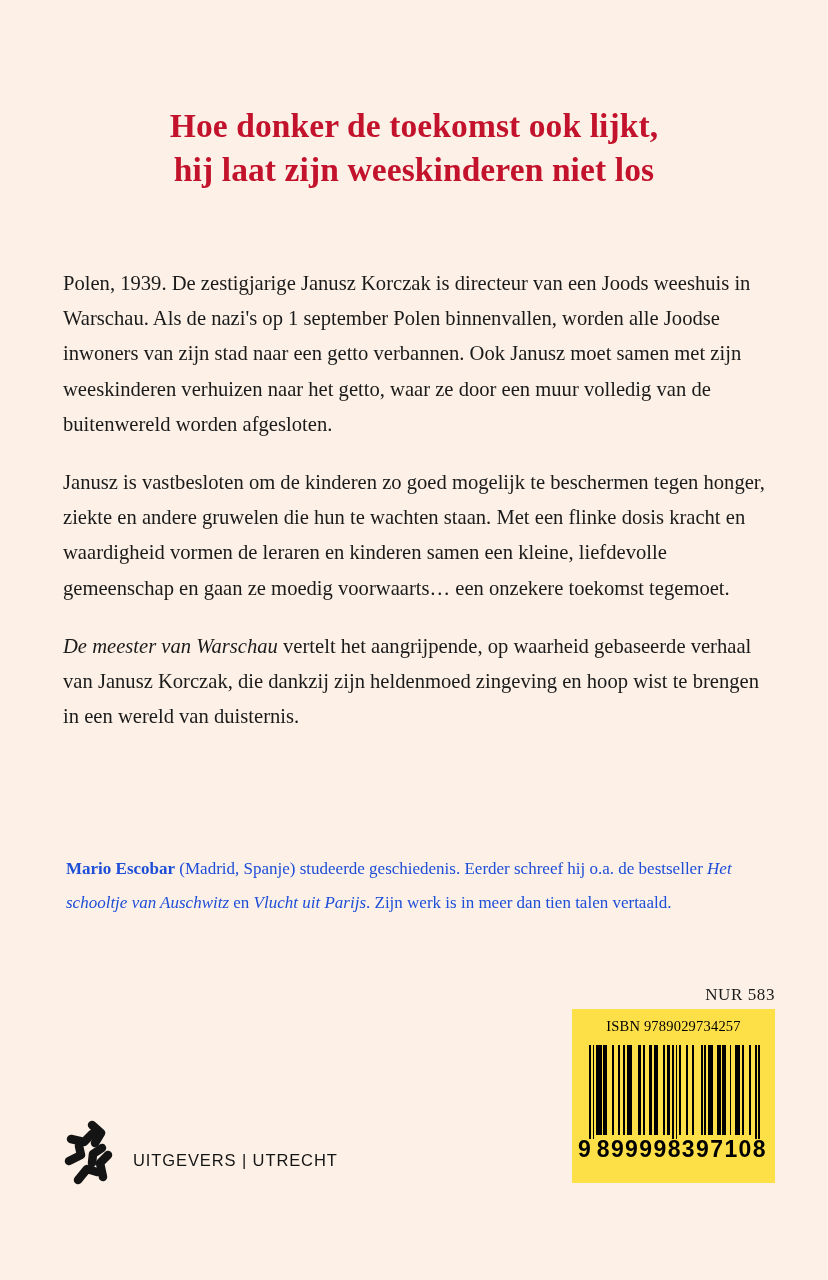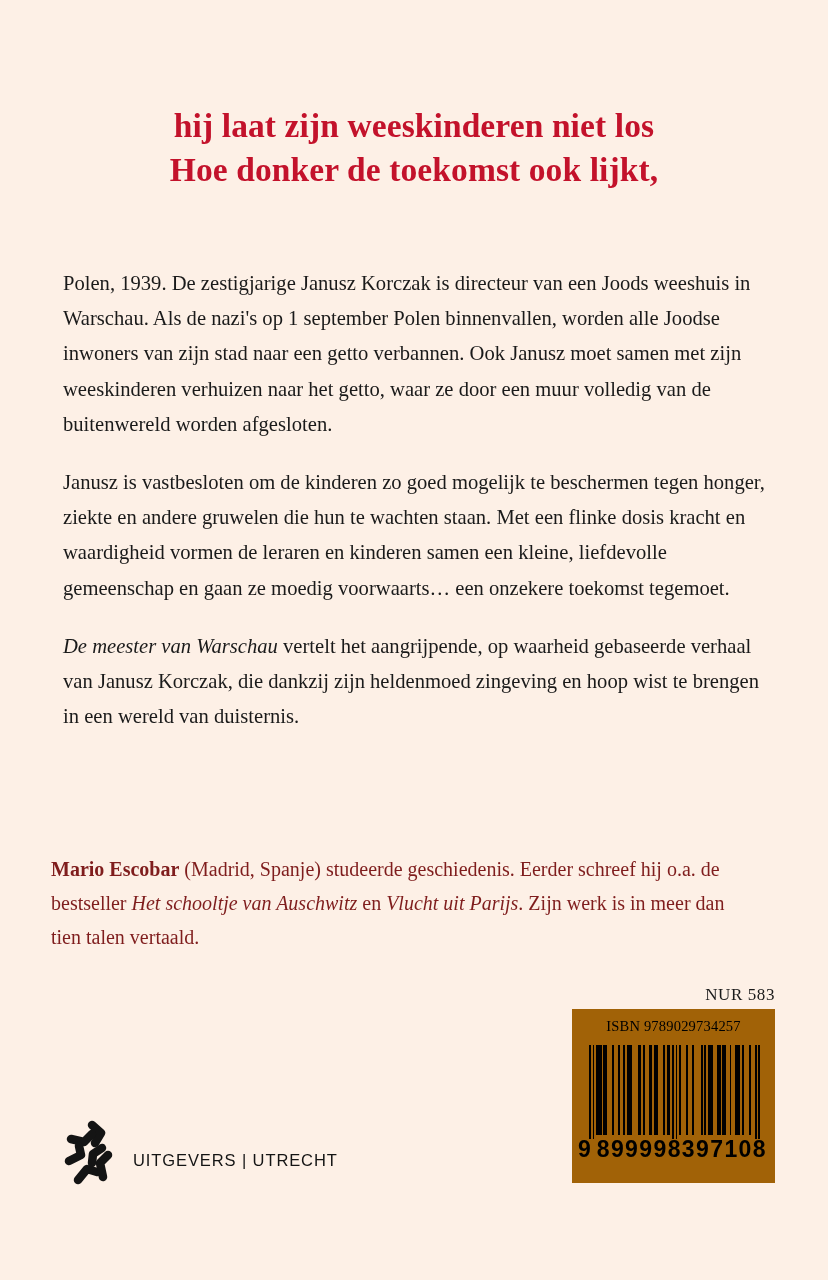--- a/index.html
+++ b/index.html
@@ -57,25 +57,25 @@
   .body-copy p:last-child {
     margin-bottom: 0;
   }
   .body-copy em {
     font-style: italic;
   }
 
   
   .author-bio {
     position: absolute;
-    left: 51px;
+    left: 66px;
     top: 852px;
     width: 705px;
-    color: #7f1d1d;
-    font-size: 20px;
+    color: #1d4ed8;
+    font-size: 17px;
     line-height: 34px;
   }
   .author-bio strong {
     font-weight: 700;
   }
   .author-bio em {
     font-style: italic;
   }
 
   
@@ -88,21 +88,21 @@
     letter-spacing: 0.6px;
   }
 
   
   .barcode-box {
     position: absolute;
     left: 572px;
     top: 1009px;
     width: 203px;
     height: 174px;
-    background: #a16207;
+    background: #fde047;
     box-sizing: border-box;
   }
   .isbn-line {
     position: absolute;
     top: 9px;
     left: 0;
     right: 0;
     text-align: center;
     font-size: 14.5px;
     color: #000;
@@ -198,22 +198,22 @@
     color: #141414;
     letter-spacing: 0.9px;
   }
 </style>
 </head>
 <body>
 
 <div class="cover">
 
   <div class="headline">
+    <span class="hl-line">Hoe donker de toekomst ook lijkt,</span>
     <span class="hl-line">hij laat zijn weeskinderen niet los</span>
-    <span class="hl-line">Hoe donker de toekomst ook lijkt,</span>
   </div>
 
   <div class="body-copy">
     <p>Polen, 1939. De zestigjarige Janusz Korczak is directeur van een Joods weeshuis in Warschau. Als de nazi's op 1 september Polen binnenvallen, worden alle Joodse inwoners van zijn stad naar een getto verbannen. Ook Janusz moet samen met zijn weeskinderen verhuizen naar het getto, waar ze door een muur volledig van de buitenwereld worden afgesloten.</p>
     <p>Janusz is vastbesloten om de kinderen zo goed mogelijk te beschermen tegen honger, ziekte en andere gruwelen die hun te wachten staan. Met een flinke dosis kracht en waardigheid vormen de leraren en kinderen samen een kleine, liefdevolle gemeenschap en gaan ze moedig voorwaarts… een onzekere toekomst tegemoet.</p>
     <p><em>De meester van Warschau</em><span> vertelt het aangrijpende, op waarheid gebaseerde verhaal van Janusz Korczak, die dankzij zijn heldenmoed zingeving en hoop wist te brengen in een wereld van duisternis.</span></p>
   </div>
 
   <div class="author-bio">
     <strong>Mario Escobar</strong><span> (Madrid, Spanje) studeerde geschiedenis. Eerder schreef hij o.a. de bestseller </span><em>Het schooltje van Auschwitz</em><span> en </span><em>Vlucht uit Parijs</em><span>. Zijn werk is in meer dan tien talen vertaald.</span>

